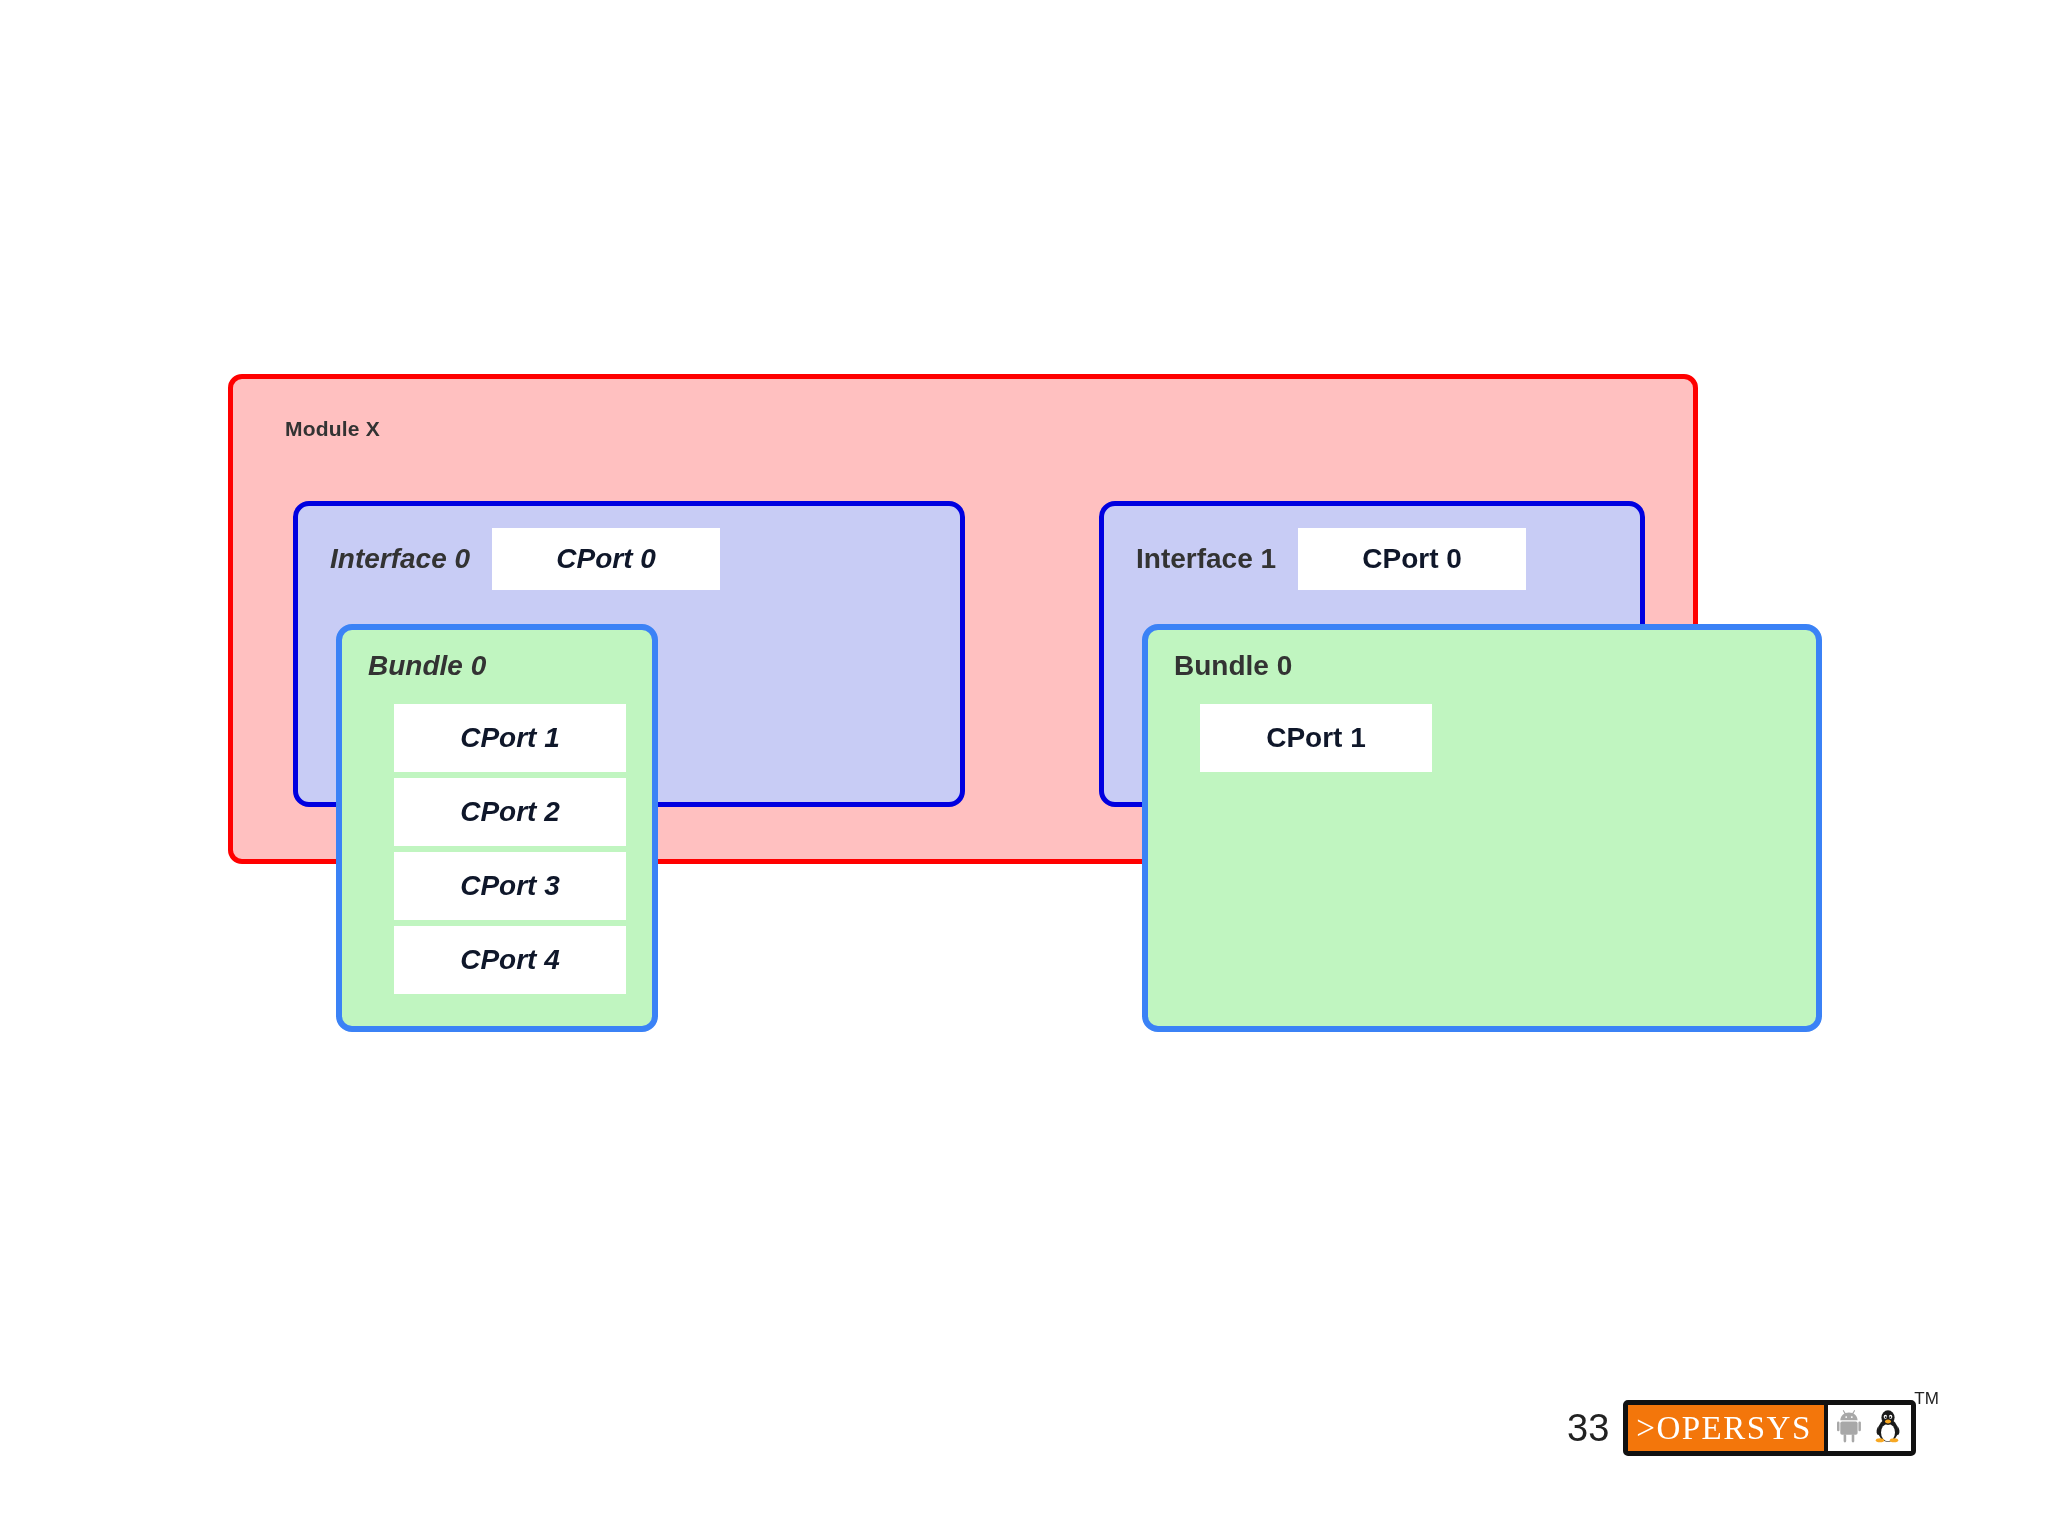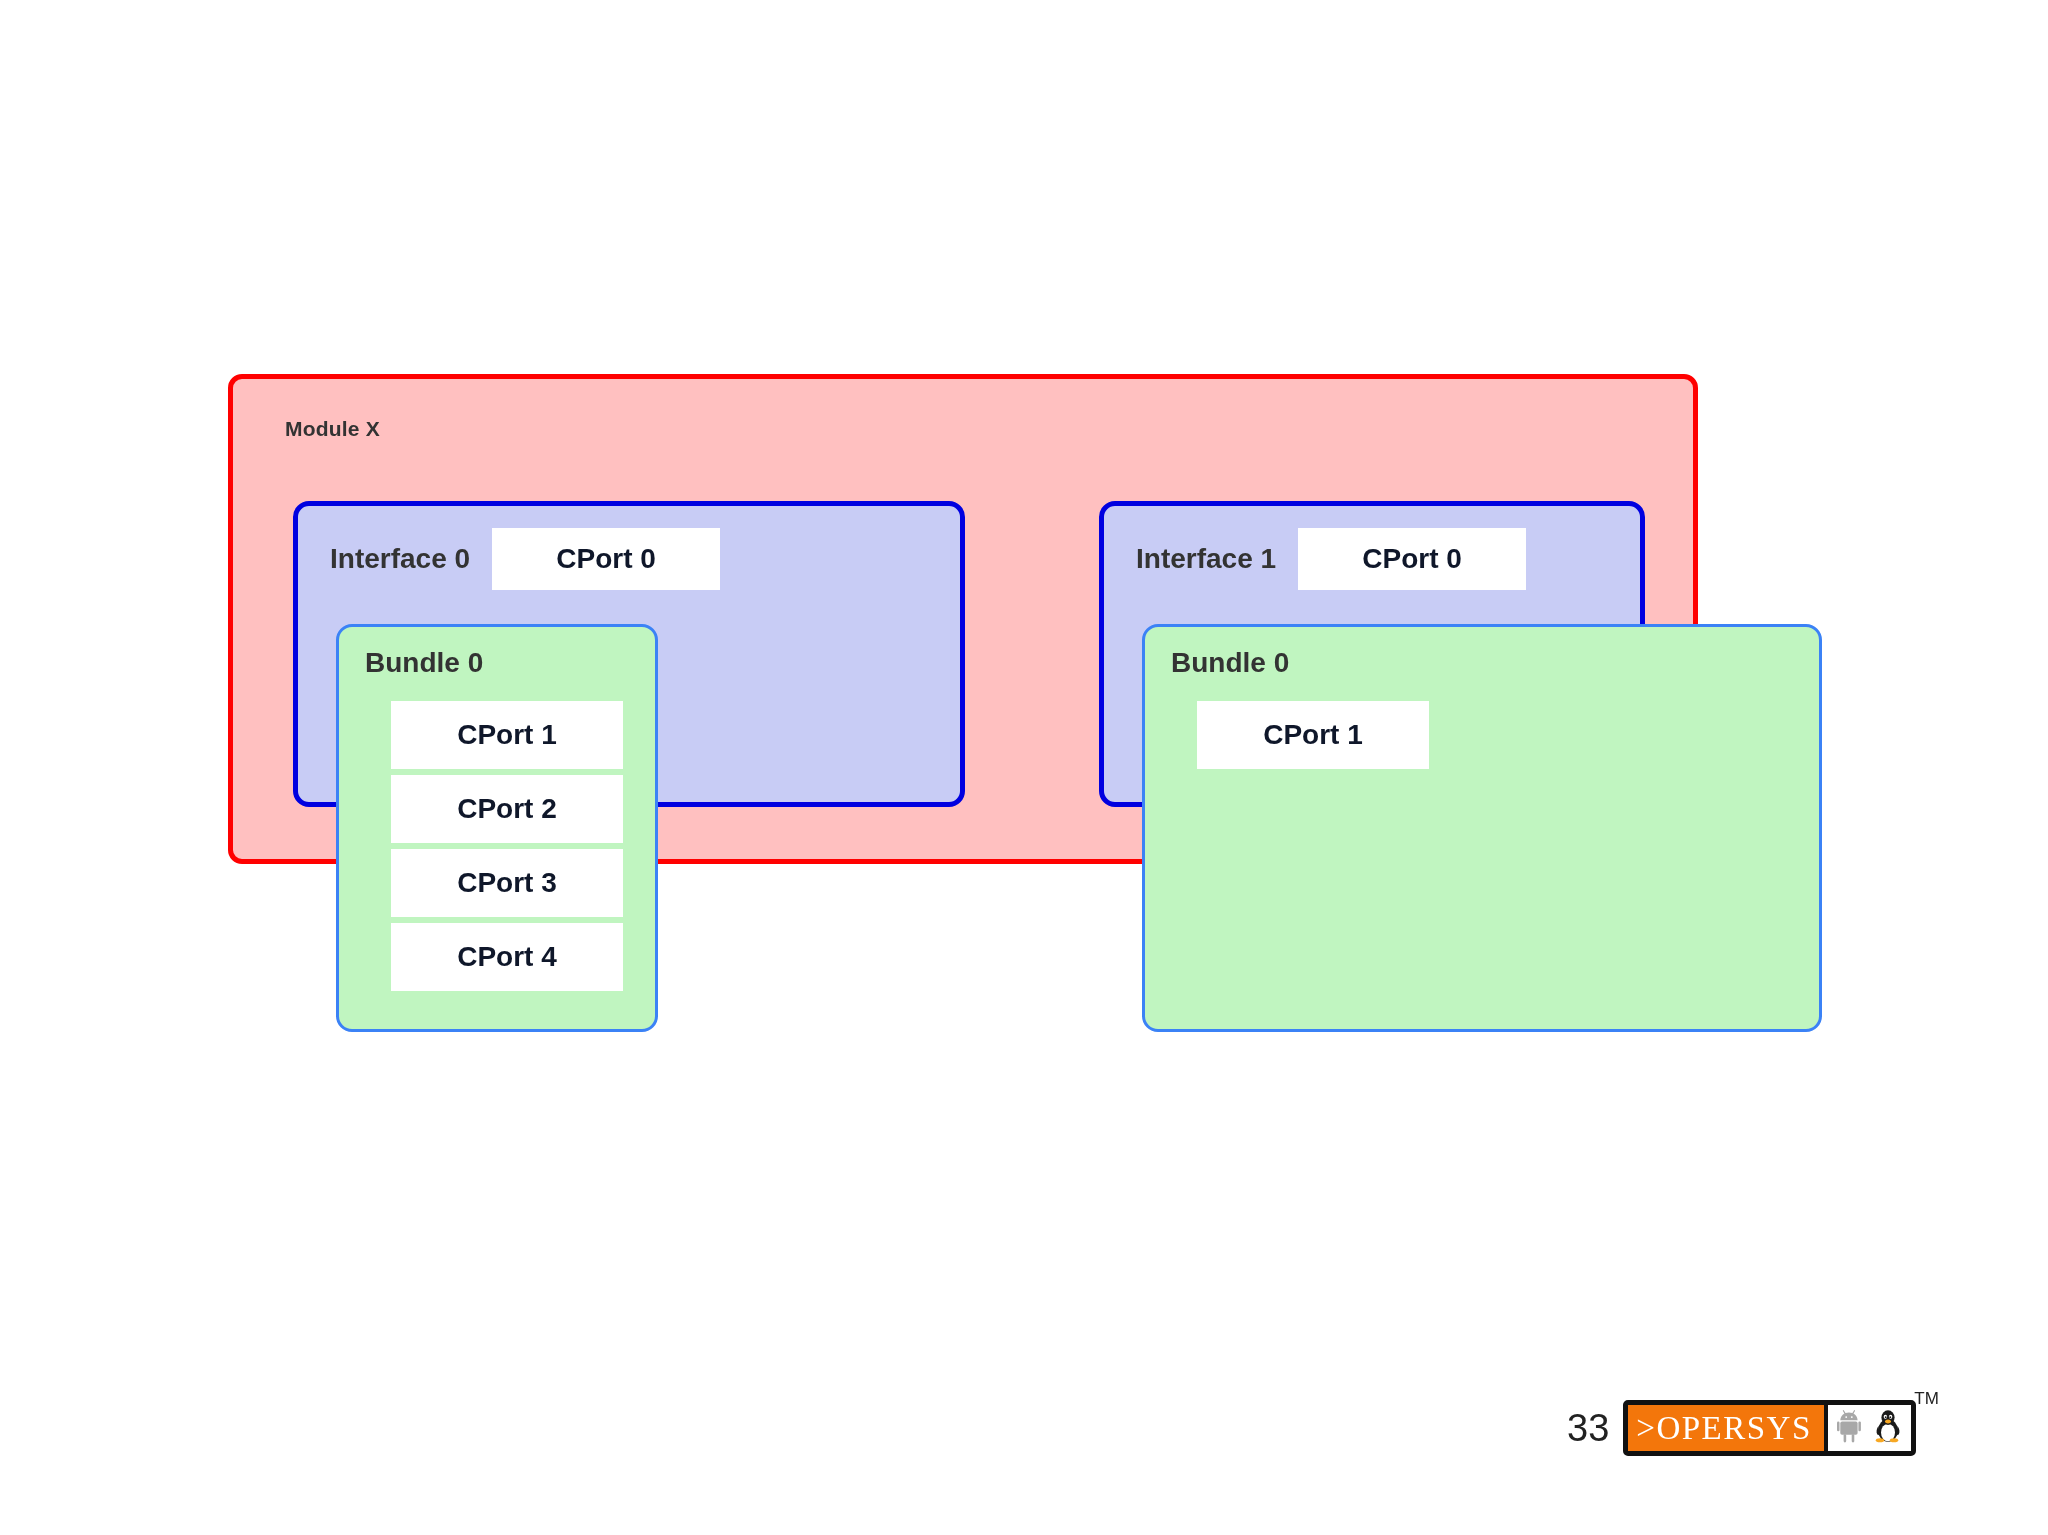--- a/index.html
+++ b/index.html
@@ -39,21 +39,21 @@
   }
 
   
   .interface-box {
     position: absolute;
     background: #c8ccf5;
     border: 5px solid #0000e0;
     border-radius: 16px;
     box-sizing: border-box;
   }
-  #interface-0 { left: 60px;  top: 122px; width: 672px;  height: 306px; }
+  #interface-0 { left: 60px;  top: 122px; width: 672px;  height: 306px; font-style: italic; }
   #interface-1 { left: 866px; top: 122px; width: 546px;  height: 306px; }
 
   .interface-header {
     position: absolute;
     left: 32px;
     top: 22px;
     display: flex;
     align-items: center;
     gap: 22px;
   }
@@ -76,21 +76,21 @@
     align-items: center;
     justify-content: center;
     white-space: nowrap;
   }
   .cport-iface { width: 228px; height: 62px; }
 
   
   .bundle-box {
     position: absolute;
     background: #c0f5c0;
-    border: 3px solid #3b82f6;
+    border: 6px solid #3b82f6;
     border-radius: 16px;
     box-sizing: border-box;
   }
   #bundle-0-0 { left: 38px;  top: 118px; width: 322px; height: 408px; }
   #bundle-0-1 { left: 378px; top: 118px; width: 330px; height: 408px; }
   #bundle-1-0 { left: 38px;  top: 118px; width: 680px; height: 408px; }
 
   .bundle-label {
     position: absolute;
     left: 26px;

